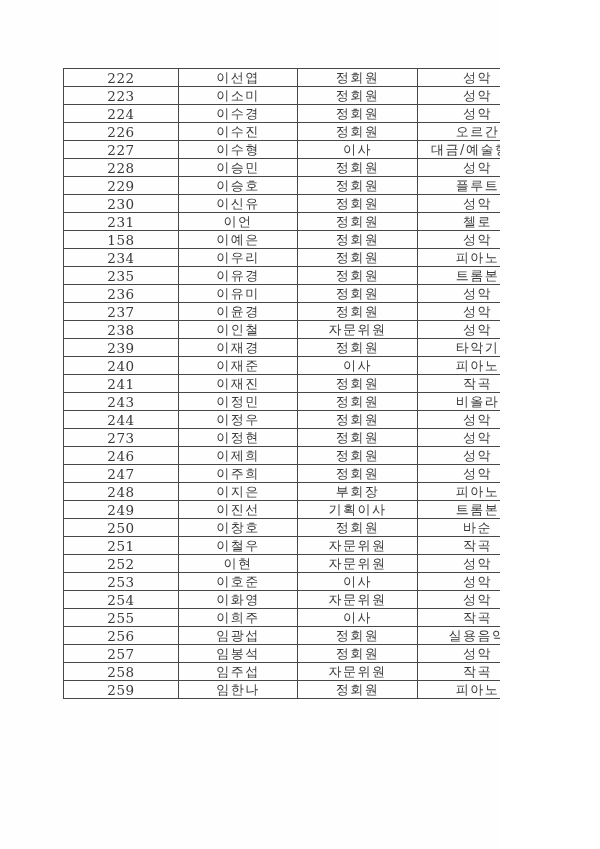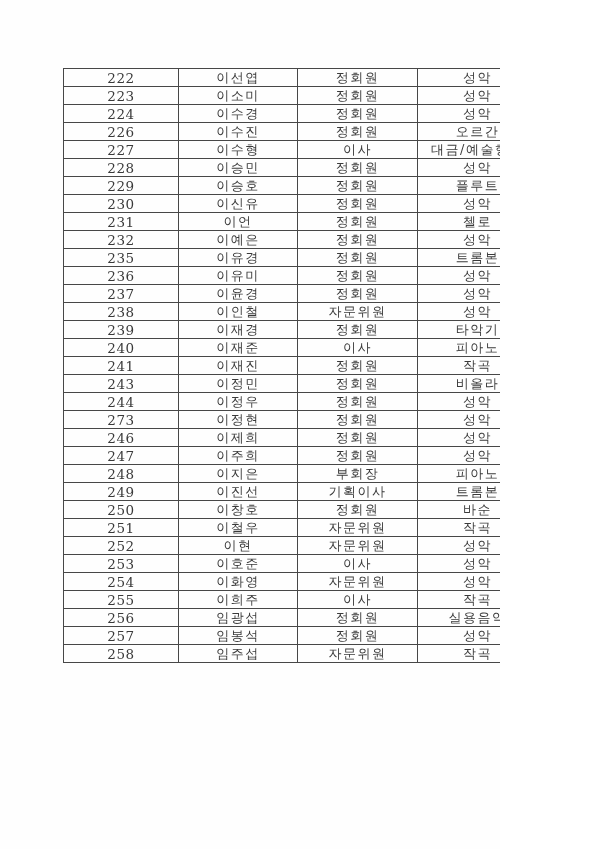--- a/index.html
+++ b/index.html
@@ -107,24 +107,30 @@
           <td class="col-2">정회원</td>
           <td class="col-3">성악</td>
         </tr>
         <tr>
           <td class="col-0">231</td>
           <td class="col-1">이언</td>
           <td class="col-2">정회원</td>
           <td class="col-3">첼로</td>
         </tr>
         <tr>
-          <td class="col-0">232</td>
+          <td class="col-0">158</td>
           <td class="col-1">이예은</td>
           <td class="col-2">정회원</td>
           <td class="col-3">성악</td>
+        </tr>
+        <tr>
+          <td class="col-0">234</td>
+          <td class="col-1">이우리</td>
+          <td class="col-2">정회원</td>
+          <td class="col-3">피아노</td>
         </tr>
         <tr>
           <td class="col-0">235</td>
           <td class="col-1">이유경</td>
           <td class="col-2">정회원</td>
           <td class="col-3">트롬본</td>
         </tr>
         <tr>
           <td class="col-0">236</td>
           <td class="col-1">이유미</td>
@@ -249,16 +255,22 @@
           <td class="col-0">257</td>
           <td class="col-1">임봉석</td>
           <td class="col-2">정회원</td>
           <td class="col-3">성악</td>
         </tr>
         <tr>
           <td class="col-0">258</td>
           <td class="col-1">임주섭</td>
           <td class="col-2">자문위원</td>
           <td class="col-3">작곡</td>
+        </tr>
+        <tr>
+          <td class="col-0">259</td>
+          <td class="col-1">임한나</td>
+          <td class="col-2">정회원</td>
+          <td class="col-3">피아노</td>
         </tr>
       </tbody>
   </table>
 </div>
 
 </body></html>

